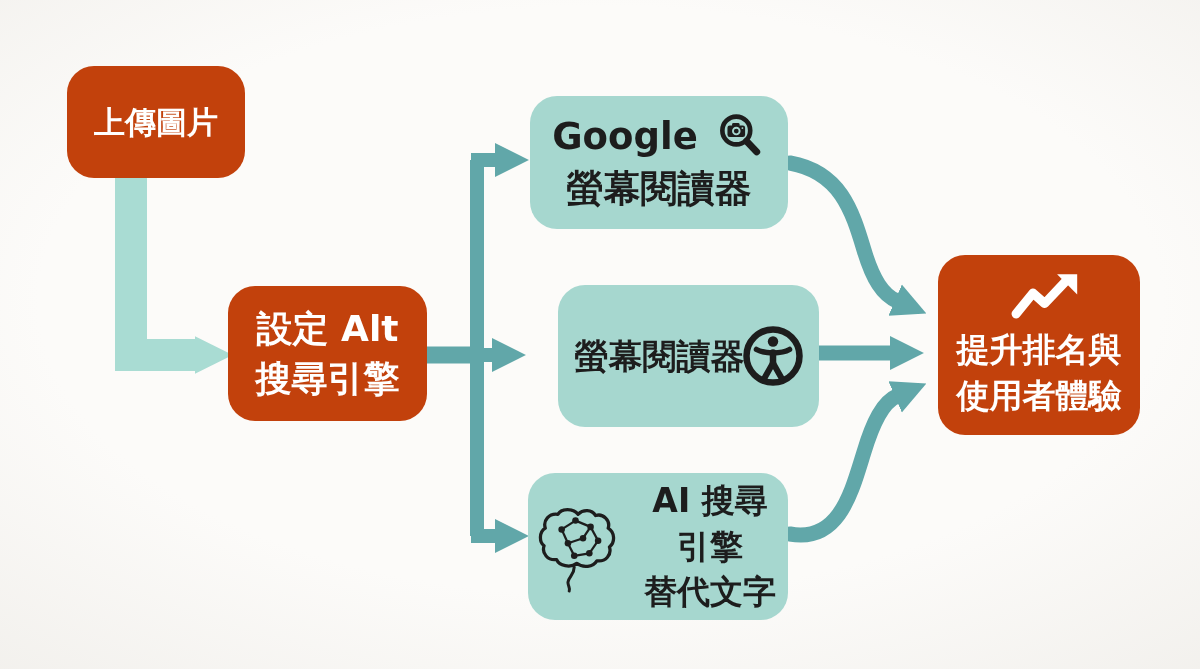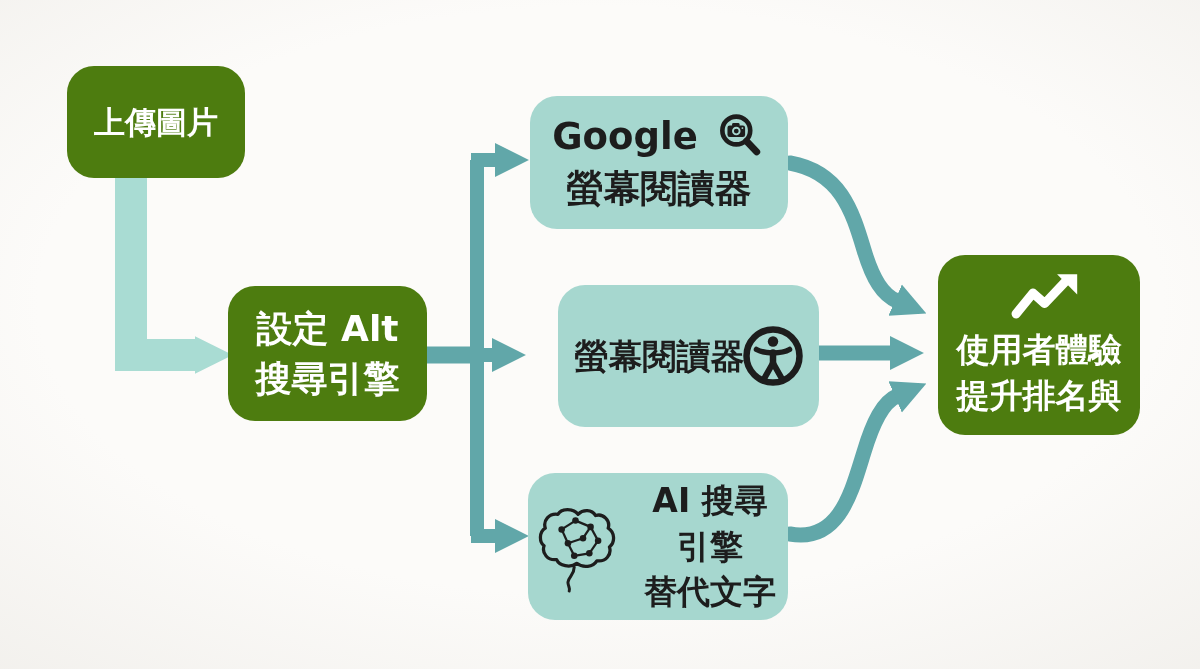--- a/index.html
+++ b/index.html
@@ -31,21 +31,21 @@
     border-radius: 27px;
     display: flex;
     flex-direction: column;
     align-items: center;
     justify-content: center;
     text-align: center;
     box-sizing: border-box;
     font-weight: 700;
     line-height: 1.38;
   }
-  .node.blue  { background: #4d7c0f; color: #ffffff; }
+  .node.blue  { background: #c2410c; color: #ffffff; }
   .node.teal  { background: #a6d7cf; color: #1d1d1d; }
 
   #node-upload      { left: 67px;  top: 66px;  width: 178px; height: 112px; font-size: 31px; }
   #node-alt         { left: 228px; top: 286px; width: 199px; height: 135px; font-size: 36px; }
   #node-google      { left: 530px; top: 96px;  width: 258px; height: 133px; font-size: 37px; }
   #node-screen      { left: 526px; top: 285px; width: 261px; height: 142px; font-size: 34px; padding-right: 58px; margin-left: 32px; }
   #node-ai          { left: 528px; top: 473px; width: 260px; height: 147px; font-size: 33px;
                       flex-direction: row; gap: 20px; padding: 0 10px 0 6px; }
   #node-outcome     { left: 938px; top: 255px; width: 202px; height: 180px; font-size: 33px; }
 
@@ -179,17 +179,17 @@
     </span>
   </div>
 
   <div class="node blue" id="node-outcome">
     <span class="icon icon-trend">
       <svg width="74" height="52" viewBox="0 0 56 40">
         <path d="M5,33 L18,17 L27,25 L44,7" fill="none" stroke="#ffffff" stroke-width="7" stroke-linecap="round" stroke-linejoin="round"></path>
         <polygon points="36.5,2.5 52,2.5 52,18" fill="#ffffff"></polygon>
       </svg>
     </span>
+    <span>提升排名與</span>
     <span>使用者體驗</span>
-    <span>提升排名與</span>
   </div>
 
 </div>
 
 </body></html>

